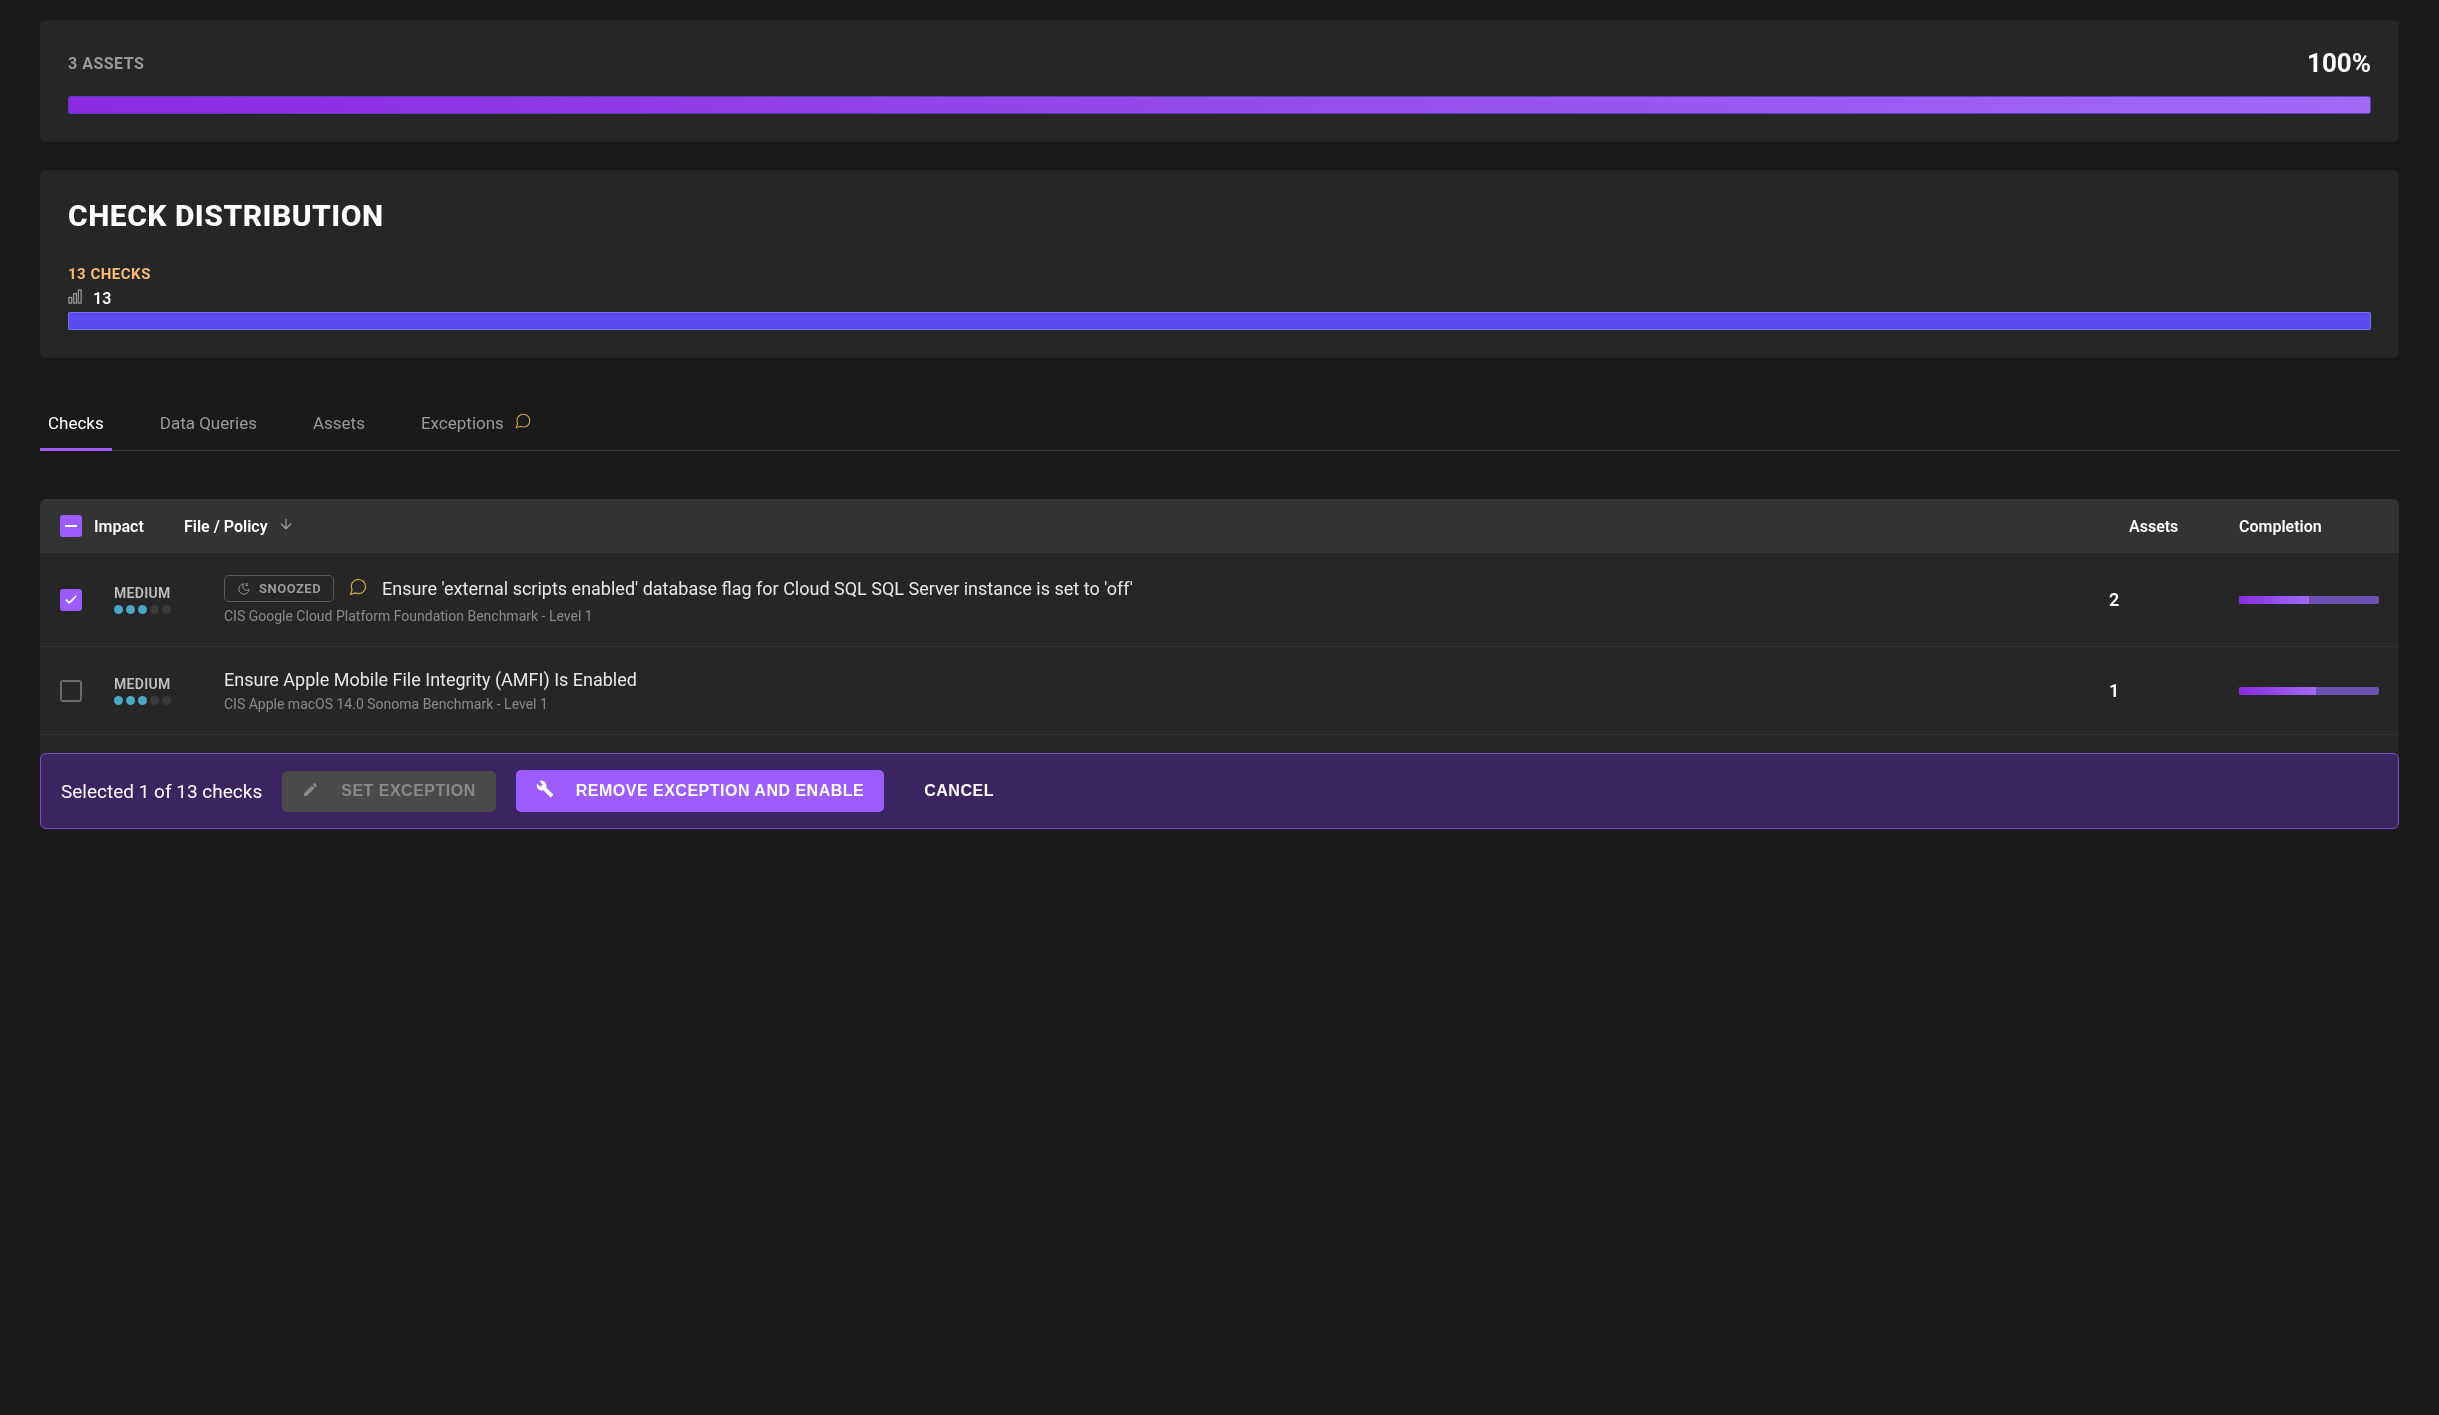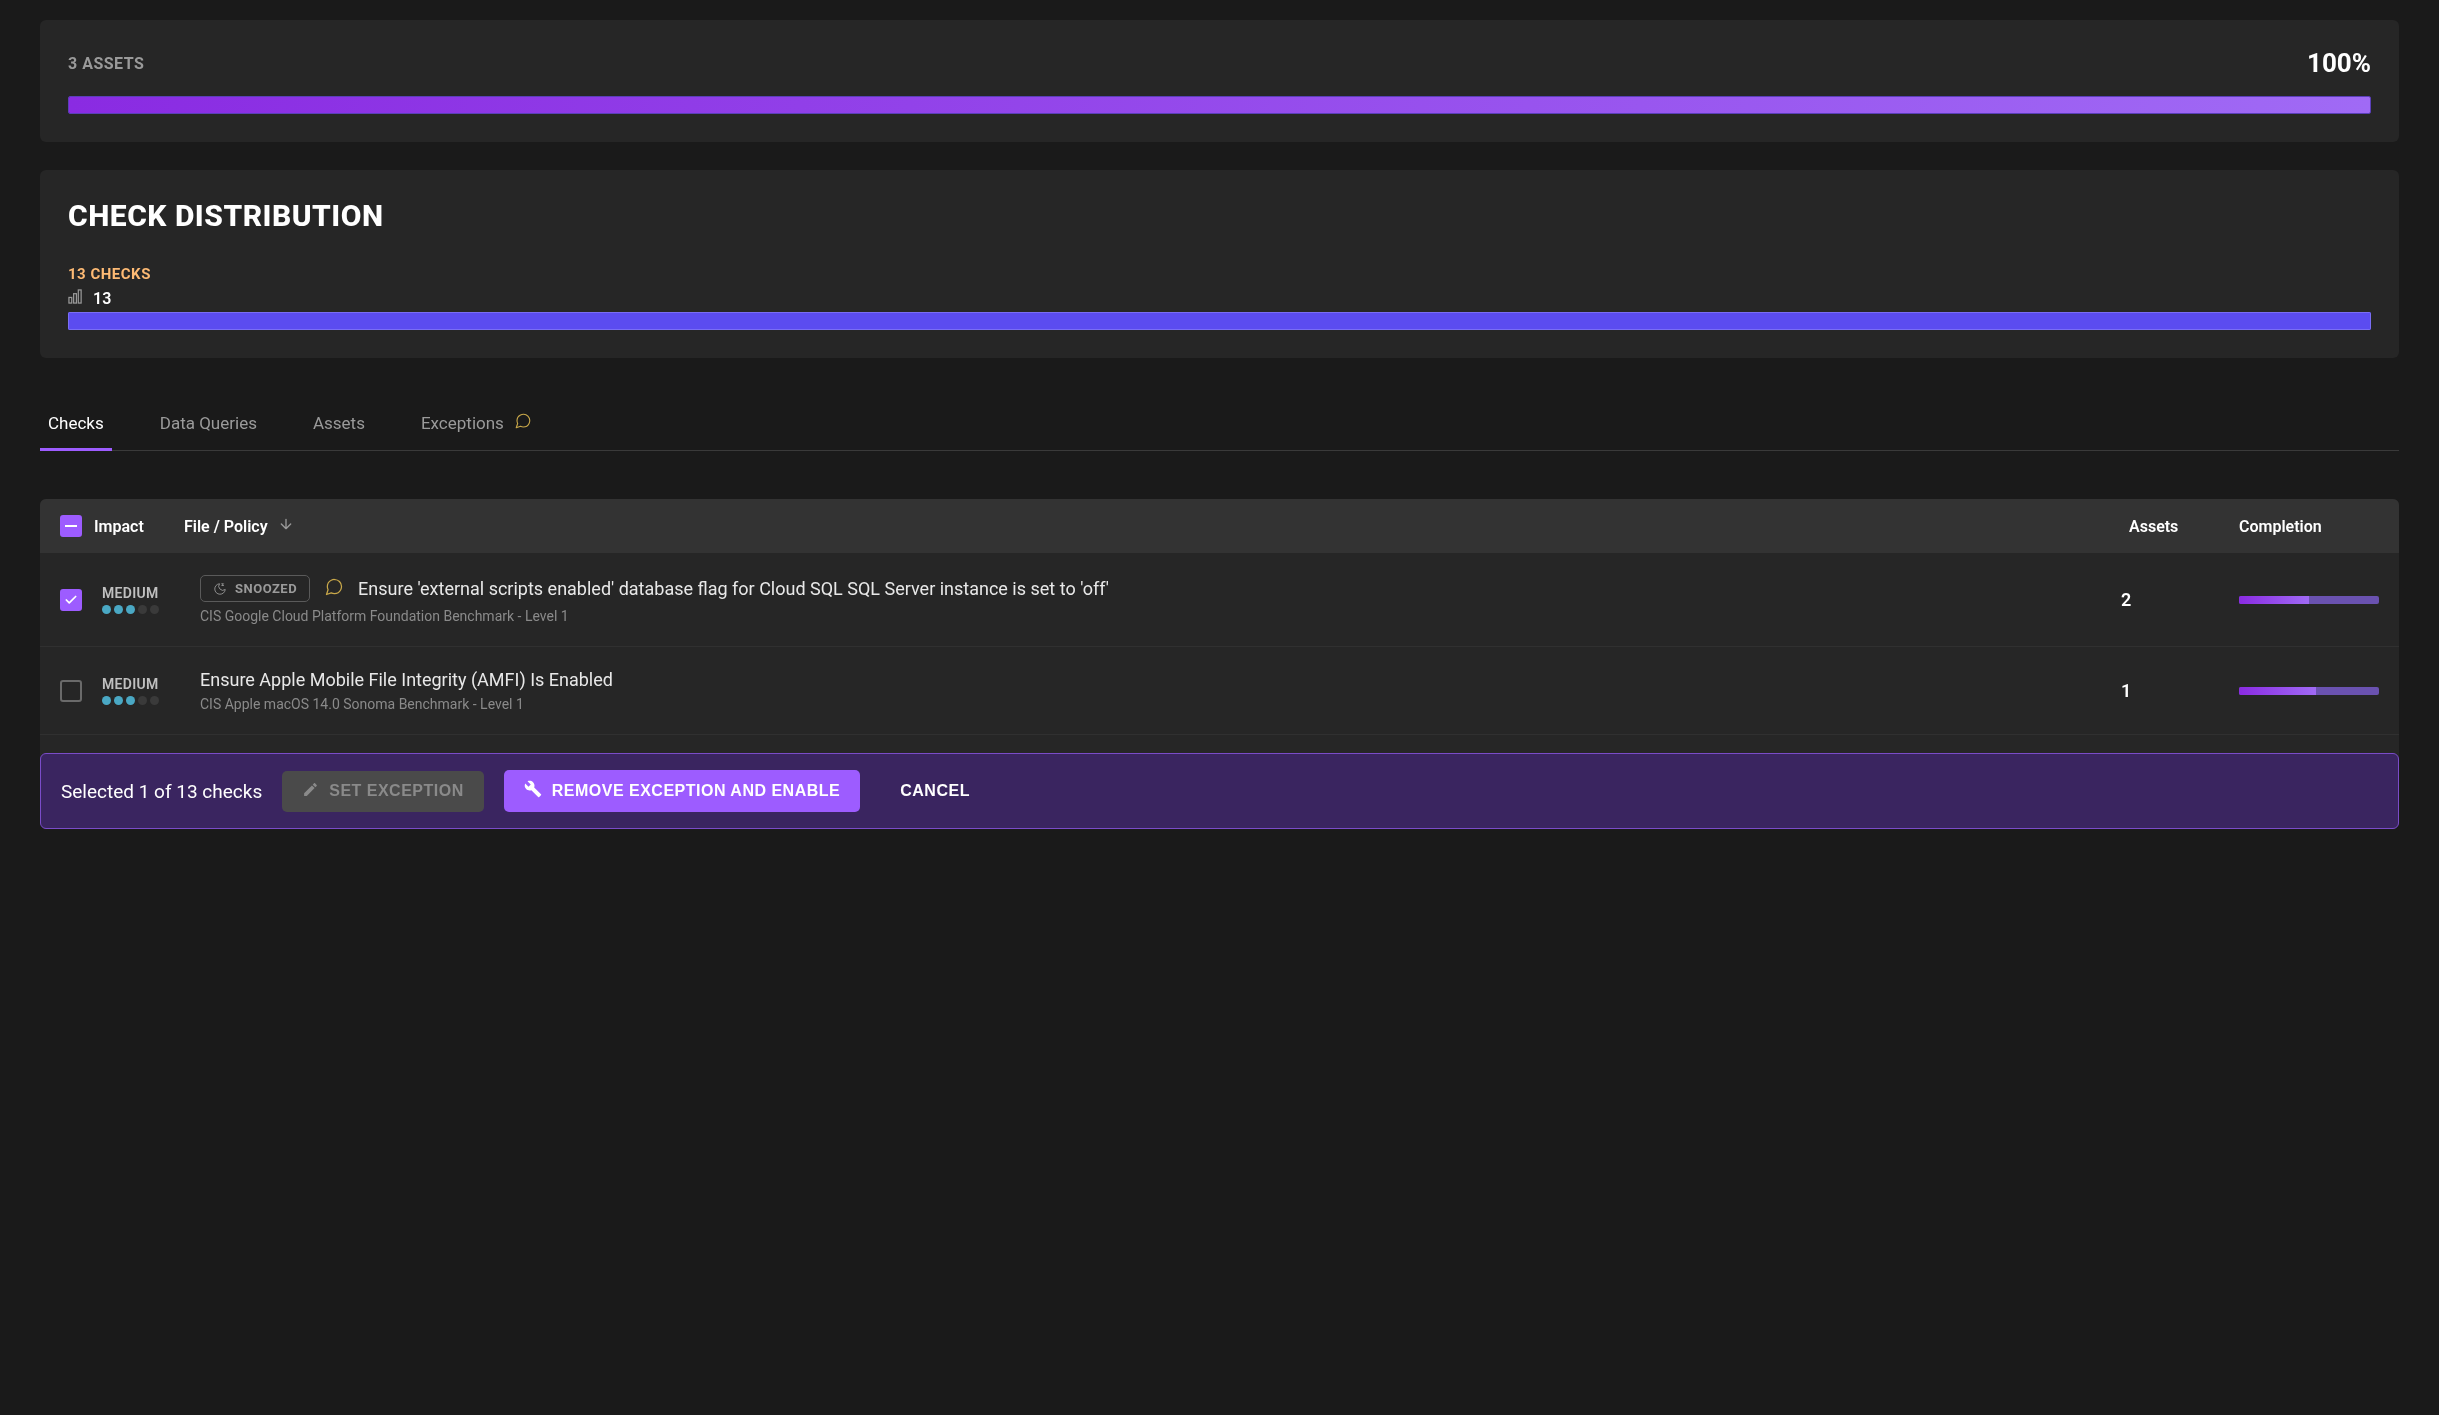--- a/index.html
+++ b/index.html
@@ -27,39 +27,39 @@
     .col-impact { width: 90px; flex-shrink: 0; color: #fff; font-size: 16px; font-weight: 600; }
     .col-policy { flex: 1; color: #fff; font-size: 16px; font-weight: 600; display: flex; align-items: center; gap: 10px; }
     .col-assets { width: 110px; flex-shrink: 0; color: #fff; font-size: 16px; font-weight: 600; }
     .col-completion { width: 140px; flex-shrink: 0; color: #fff; font-size: 16px; font-weight: 600; }
     .checkbox { width: 22px; height: 22px; border: 2px solid #6a6a6a; border-radius: 3px; display: flex; align-items: center; justify-content: center; cursor: pointer; }
     .checkbox.indeterminate { background: #9d5cff; border-color: #9d5cff; }
     .checkbox.indeterminate::after { content: ''; width: 12px; height: 2.5px; background: #fff; }
     .checkbox.checked { background: #9d5cff; border-color: #9d5cff; }
     .checkbox.checked svg { display: block; }
     .checkbox svg { display: none; }
-    .row { display: flex; align-items: center; padding: 22px 20px; gap: 8px; border-bottom: 1px solid #303030; }
+    .row { display: flex; align-items: center; padding: 22px 20px; gap: 20px; border-bottom: 1px solid #303030; }
     .row:last-child { border-bottom: none; }
     .impact-cell { width: 90px; flex-shrink: 0; }
     .impact-label { color: #c0c0c0; font-size: 14px; font-weight: 600; letter-spacing: 0.3px; }
     .dots { display: flex; gap: 3px; margin-top: 4px; }
     .dot { width: 9px; height: 9px; border-radius: 50%; background: #3a3a3a; }
     .dot.on { background: #4aa8c4; }
     .policy-cell { flex: 1; }
     .policy-top { display: flex; align-items: center; gap: 14px; margin-bottom: 6px; flex-wrap: wrap; }
     .snoozed-badge { display: inline-flex; align-items: center; gap: 8px; border: 1px solid #5a5a5a; border-radius: 5px; padding: 5px 12px; color: #9a9a9a; font-size: 13px; font-weight: 700; letter-spacing: 0.5px; }
     .check-title { color: #e8e8e8; font-size: 18px; }
     .policy-sub { color: #8a8a8a; font-size: 14px; }
     .assets-cell { width: 110px; flex-shrink: 0; color: #fff; font-size: 18px; font-weight: 600; }
     .completion-cell { width: 140px; flex-shrink: 0; }
     .mini-bar { height: 8px; background: #6a52b0; border-radius: 2px; overflow: hidden; }
     .mini-fill { height: 100%; background: linear-gradient(90deg, #8a2be2, #a06af5); }
     .selection-bar { position: relative; margin: -48px 40px 0 40px; background: #3a2560; border: 1px solid #7a4cc8; border-radius: 6px; padding: 16px 20px; display: flex; align-items: center; gap: 20px; z-index: 10; }
     .selection-text { color: #fff; font-size: 19px; }
-    .btn { display: inline-flex; align-items: center; gap: 10px; padding: 10px 20px; border-radius: 5px; font-size: 16px; font-weight: 700; letter-spacing: 0.5px; cursor: pointer; border: none; }
+    .btn { display: inline-flex; align-items: center; gap: 22px; padding: 10px 20px; border-radius: 5px; font-size: 16px; font-weight: 700; letter-spacing: 0.5px; cursor: pointer; border: none; }
     .btn-disabled { background: #4a4a4a; color: #8a8a8a; cursor: not-allowed; }
     .btn-primary { background: #9d5cff; color: #fff; }
     .btn-text { background: transparent; color: #fff; }
     .sort-arrow { color: #9a9a9a; }
   </style>
 </head>
 <body>
 
 <div class="card">
   <div class="percent-row">

